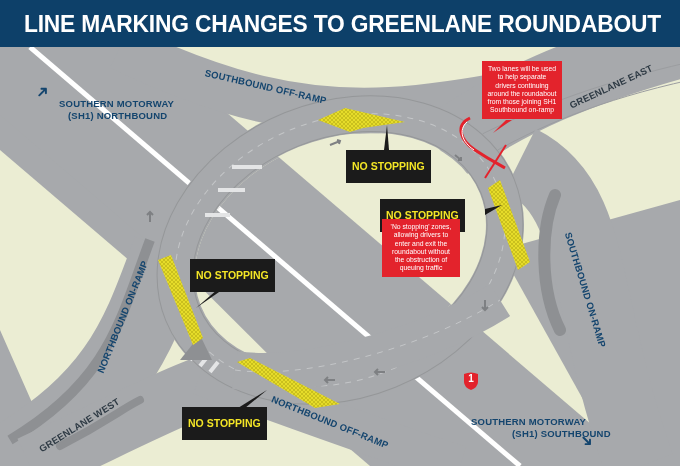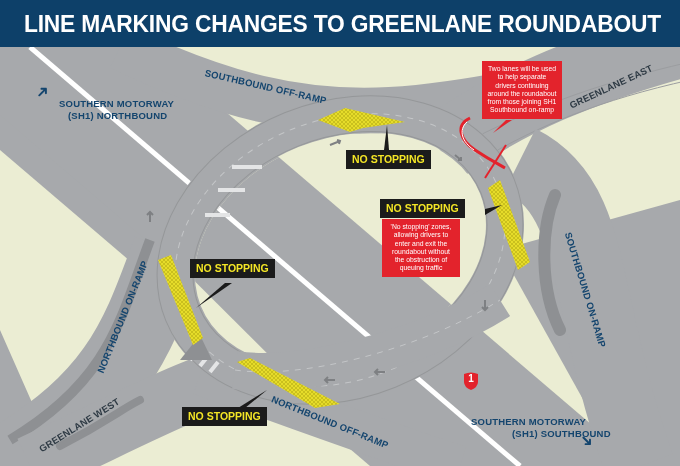--- a/index.html
+++ b/index.html
@@ -4,21 +4,21 @@
 <style>
   html, body { margin: 0; padding: 0; }
   body { width: 680px; height: 466px; overflow: hidden; background: #ebedd3; font-family: "DejaVu Sans", sans-serif; }
   .frame { position: relative; width: 680px; height: 466px; overflow: hidden; }
   .header { position: absolute; left: 0; top: 0; width: 680px; height: 47px; background: #0d4069; display: flex; align-items: center; z-index: 5; }
   .header h1 { margin: 0; color: #fff; font-family: "Liberation Sans", sans-serif; font-weight: bold; font-size: 24.5px; letter-spacing: -0.2px; transform: scaleX(0.93); white-space: nowrap; }
   .map { position: absolute; left: 0; top: 47px; width: 680px; height: 419px; }
   svg { display: block; }
   .lbl { position: absolute; color: #14456e; font-family: "Liberation Sans", sans-serif; font-weight: bold; white-space: nowrap; font-size: 9.5px; letter-spacing: 0.2px; transform-origin: left center; }
   .lbl.dark { color: #2e3a44; }
-  .ns { position: absolute; background: #1b1b1b; color: #f4e626; font-family: "Liberation Sans", sans-serif; font-weight: bold; font-size: 10.5px; padding: 3px 6px; white-space: nowrap; line-height: 13px; z-index: 4; }
+  .ns { position: absolute; background: #1b1b1b; color: #f4e626; font-family: "Liberation Sans", sans-serif; font-weight: bold; font-size: 10.5px; padding: 10px 6px; white-space: nowrap; line-height: 13px; z-index: 4; }
   .note { position: absolute; background: #e3232c; color: #fff; font-family: "Liberation Sans", sans-serif; font-size: 6.8px; line-height: 8.3px; text-align: center; padding: 4px 5px; z-index: 4; }
   .shield { position: absolute; width: 16px; height: 18px; z-index: 3; }
   .shield span { position: absolute; left: 0; top: 1px; width: 16px; text-align: center; color: #fff; font-family: "Liberation Sans", sans-serif; font-weight: bold; font-size: 10px; }
   .arrow { position: absolute; color: #14456e; font-size: 16px; font-weight: bold; line-height: 16px; }
 </style>
 </head>
 <body>
 
 <div class="frame">
 

